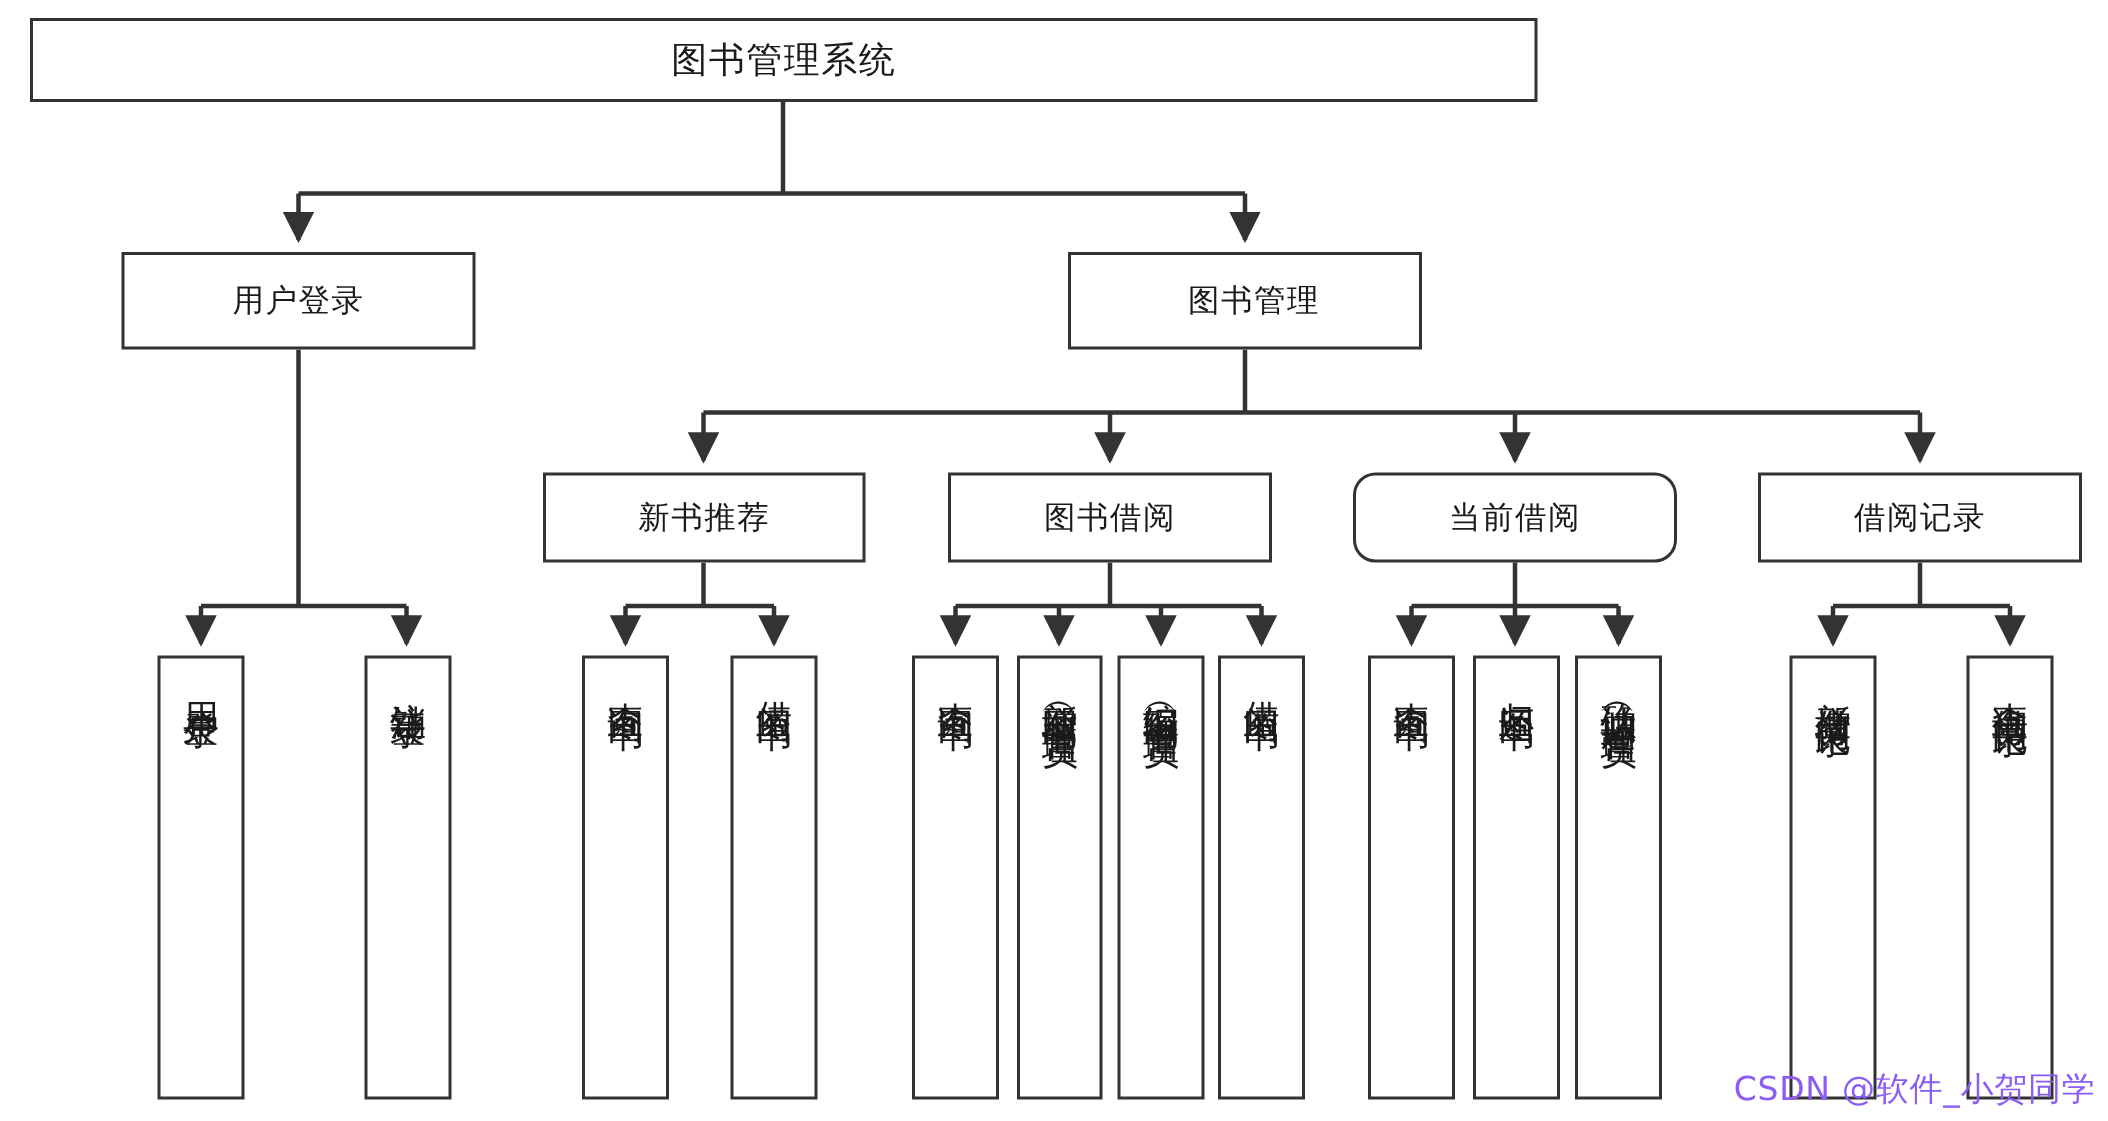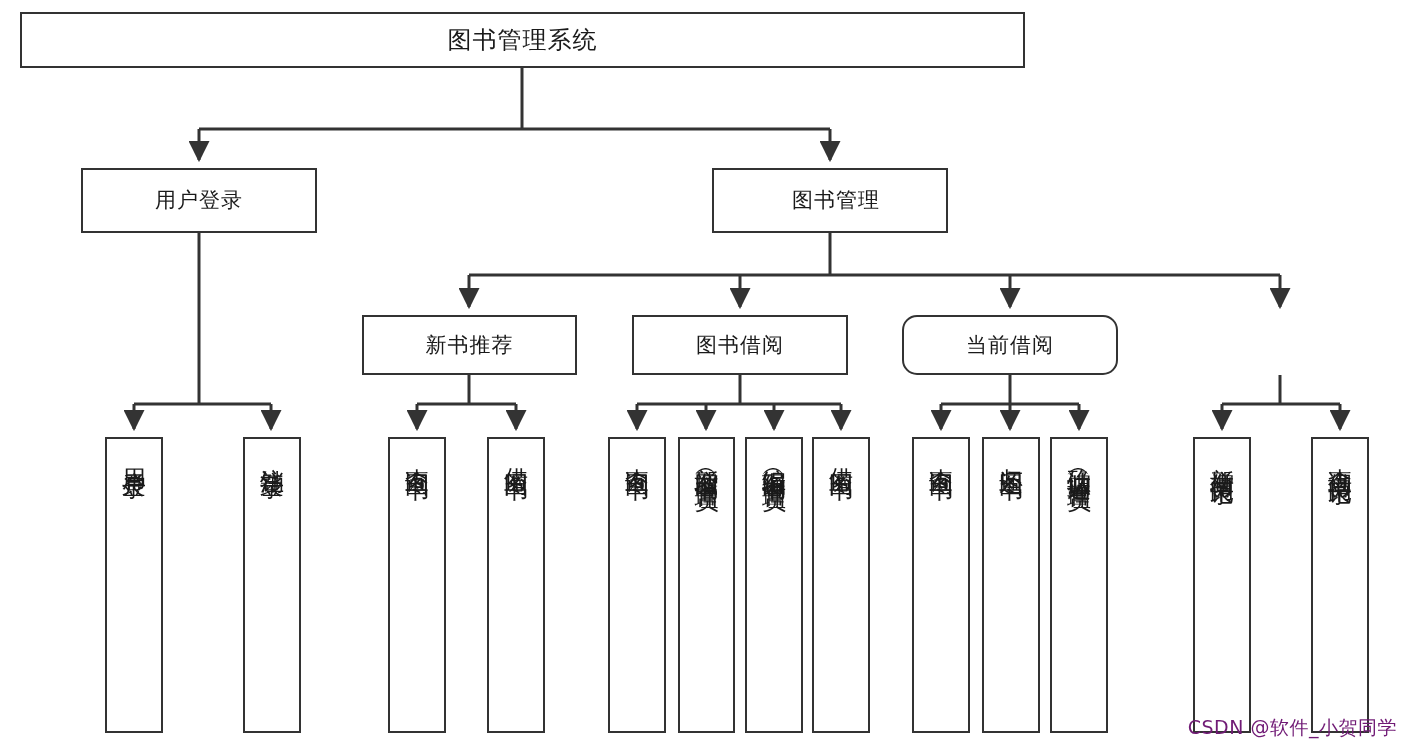--- a/index.html
+++ b/index.html
@@ -40,22 +40,22 @@
     text-orientation:upright;
     font-size:24px;
     letter-spacing:3px;
     line-height:1;
     white-space:nowrap;
   }
 
   #watermark{
     position:absolute;
     right:8px;bottom:6px;
-    font-size:19px;
-    color:#701a75;
+    font-size:22px;
+    color:#8b5cf6;
     letter-spacing:0.5px;
     font-family:"DejaVu Sans","Liberation Sans",sans-serif;
     white-space:nowrap;
   }
 </style>
 </head>
 <body>
 
 <div id="canvas">
 
@@ -126,20 +126,23 @@
   </div>
 
   <div class="node h-node" style="left:362px;top:315px;width:215px;height:60px;">
     <span class="lbl">新书推荐</span>
   </div>
 
   <div class="node h-node" style="left:902px;top:315px;width:216px;height:60px;border-radius:15px;">
     <span class="lbl">当前借阅</span>
   </div>
 
+  <div class="node h-node" style="left:1172px;top:315px;width:216px;height:60px;">
+    <span class="lbl">借阅记录</span>
+  </div>
 
   <div class="node v-node" style="left:105px;top:437px;width:58px;height:296px;">
     <span class="lbl">用户登录</span>
   </div>
 
   <div class="node v-node" style="left:243px;top:437px;width:58px;height:296px;">
     <span class="lbl">注销登录</span>
   </div>
 
   <div class="node v-node" style="left:388px;top:437px;width:58px;height:296px;">

